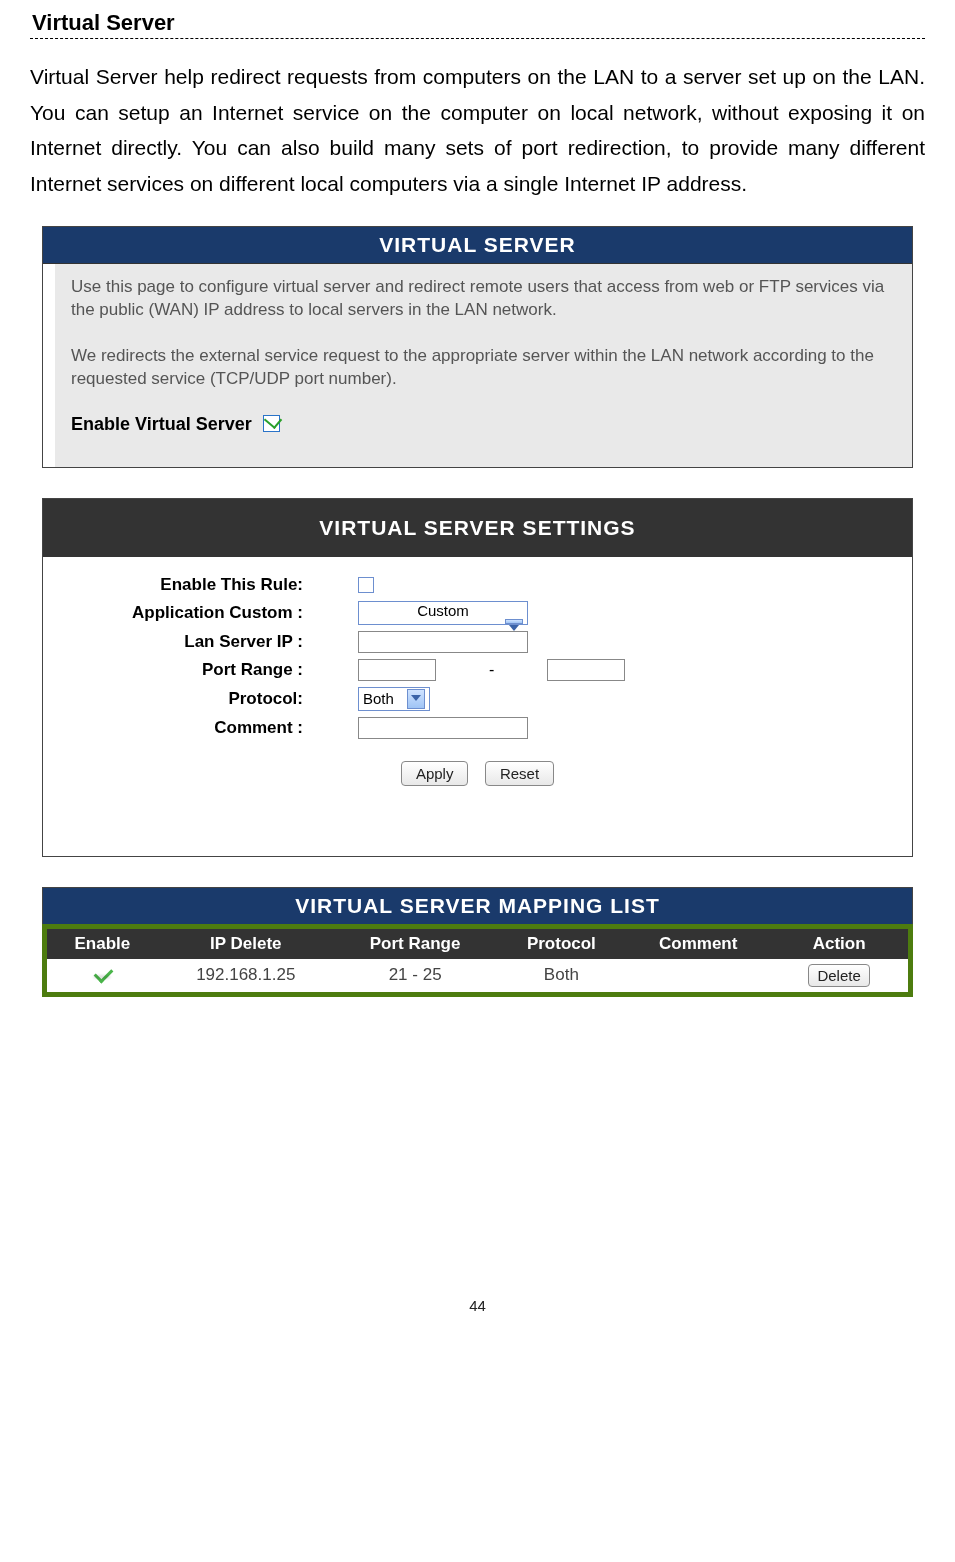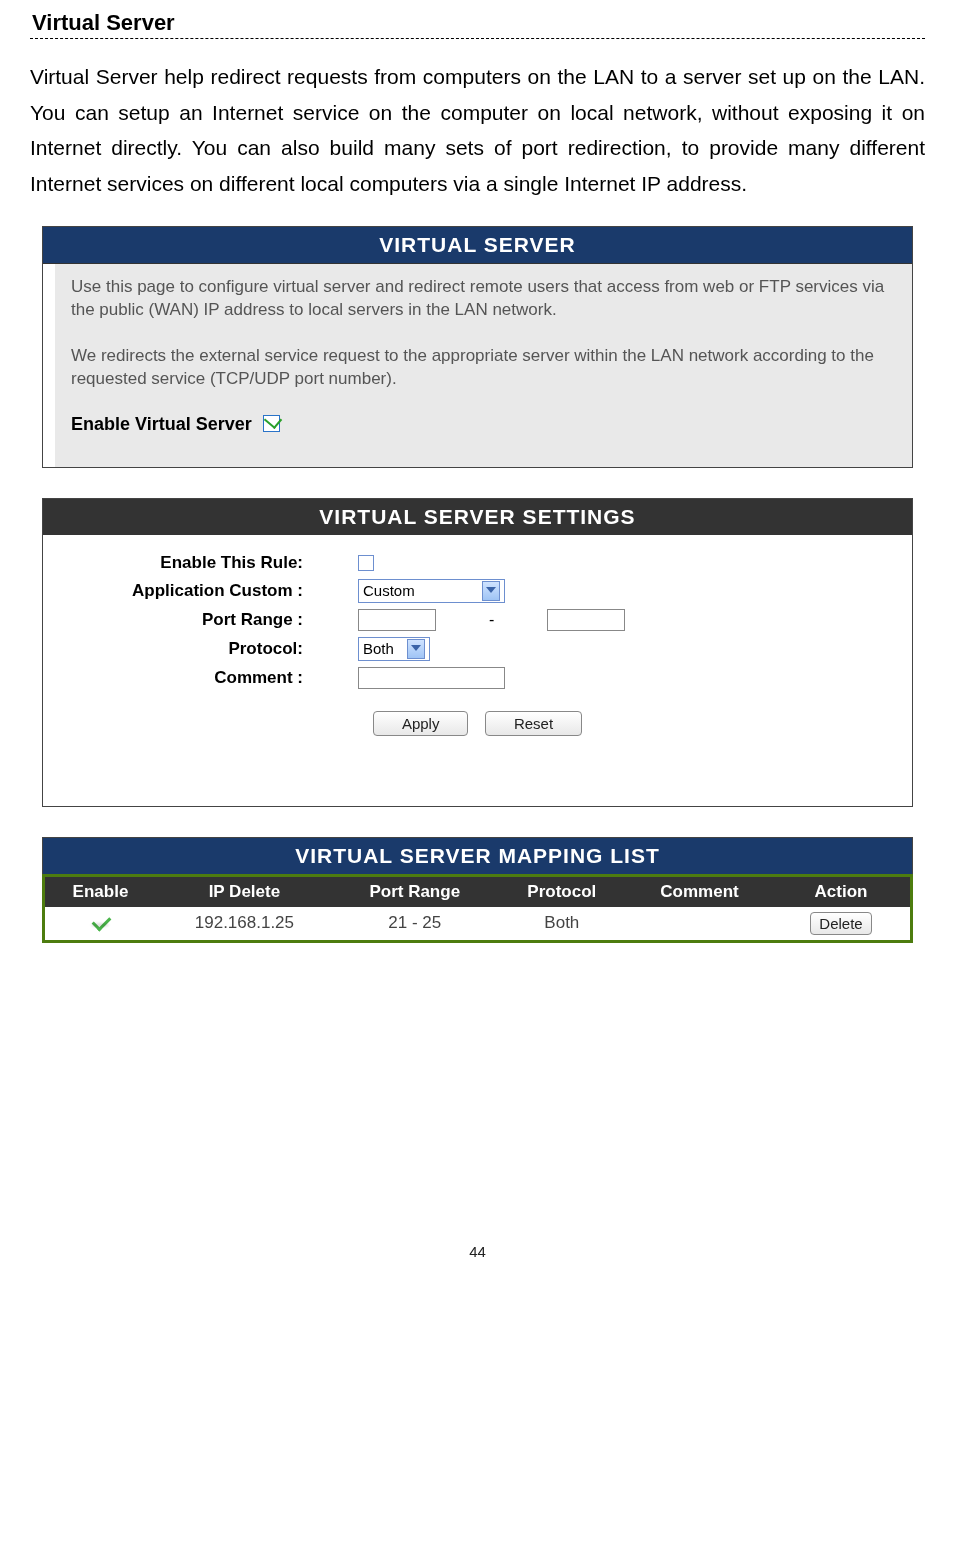--- a/index.html
+++ b/index.html
@@ -41,21 +41,21 @@
     letter-spacing: 1px;
     border-bottom: 1px solid #333;
     font-family: Verdana, Arial, sans-serif;
   }
   .panel-header-dark {
     background: #333;
     color: #fff;
     text-align: center;
     font-size: 21px;
     font-weight: bold;
-    padding: 6px 0;
+    padding: 17px 0;
     letter-spacing: 1px;
     font-family: Verdana, Arial, sans-serif;
   }
   .panel-body-grey {
     background: #e9e9e9;
     padding: 12px 16px 30px 16px;
     color: #555;
     font-size: 17px;
     line-height: 1.35;
     margin-left: 12px;
@@ -108,21 +108,21 @@
     padding-right: 8px;
   }
   .txt-input {
     height: 22px;
     border: 1px solid #888;
     font-size: 15px;
     padding: 0 4px;
     background: #fff;
     box-sizing: border-box;
   }
-  .w160 { width: 147px; }
+  .w160 { width: 170px; flex-direction: column; }
   .w70 { width: 78px; }
   .select {
     height: 24px;
     border: 1px solid #6d8fcf;
     background: #fff;
     font-size: 15px;
     display: inline-flex;
     align-items: center;
     padding: 0 4px;
     box-sizing: border-box;
@@ -146,21 +146,21 @@
   }
   .chkbox-sm {
     display: inline-block;
     width: 14px;
     height: 14px;
     border: 1px solid #6d8fcf;
     background: #fff;
   }
   .btn {
     display: inline-block;
-    padding: 3px 28px;
+    padding: 3px 14px;
     border: 1px solid #888;
     border-radius: 4px;
     background: linear-gradient(#fff,#e8e8e8);
     font-size: 15px;
     margin: 0 6px;
     font-family: Arial, sans-serif;
     color: #222;
   }
   .btn-row {
     text-align: center;
@@ -172,21 +172,21 @@
   .mapping-header-row {
     background: #333;
     color: #fff;
     font-weight: bold;
     font-size: 18px;
     font-family: Verdana, Arial, sans-serif;
   }
   table.mapping {
     width: 100%;
     border-collapse: collapse;
-    border: 3px solid #4d7c0f;
+    border: 5px solid #4d7c0f;
   }
   table.mapping th, table.mapping td {
     padding: 5px 8px;
     text-align: center;
     font-size: 17px;
   }
   table.mapping td {
     background: #fff;
     color: #444;
     font-family: Arial, sans-serif;
@@ -257,20 +257,24 @@
     </div>
 
     <div class="form-row">
       <div class="form-label">Application Custom :</div>
       <div class="select w160">
         <span>Custom</span>
         <span class="arrow"></span>
       </div>
     </div>
 
+    <div class="form-row">
+      <div class="form-label">Lan Server IP :</div>
+      <input class="txt-input w160" style="">
+    </div>
 
     <div class="form-row">
       <div class="form-label">Port Range :</div>
       <input class="txt-input w70" style="">
       <span style="padding:0 6px;">-</span>
       <input class="txt-input w70" style="">
     </div>
 
     <div class="form-row">
       <div class="form-label">Protocol:</div>

